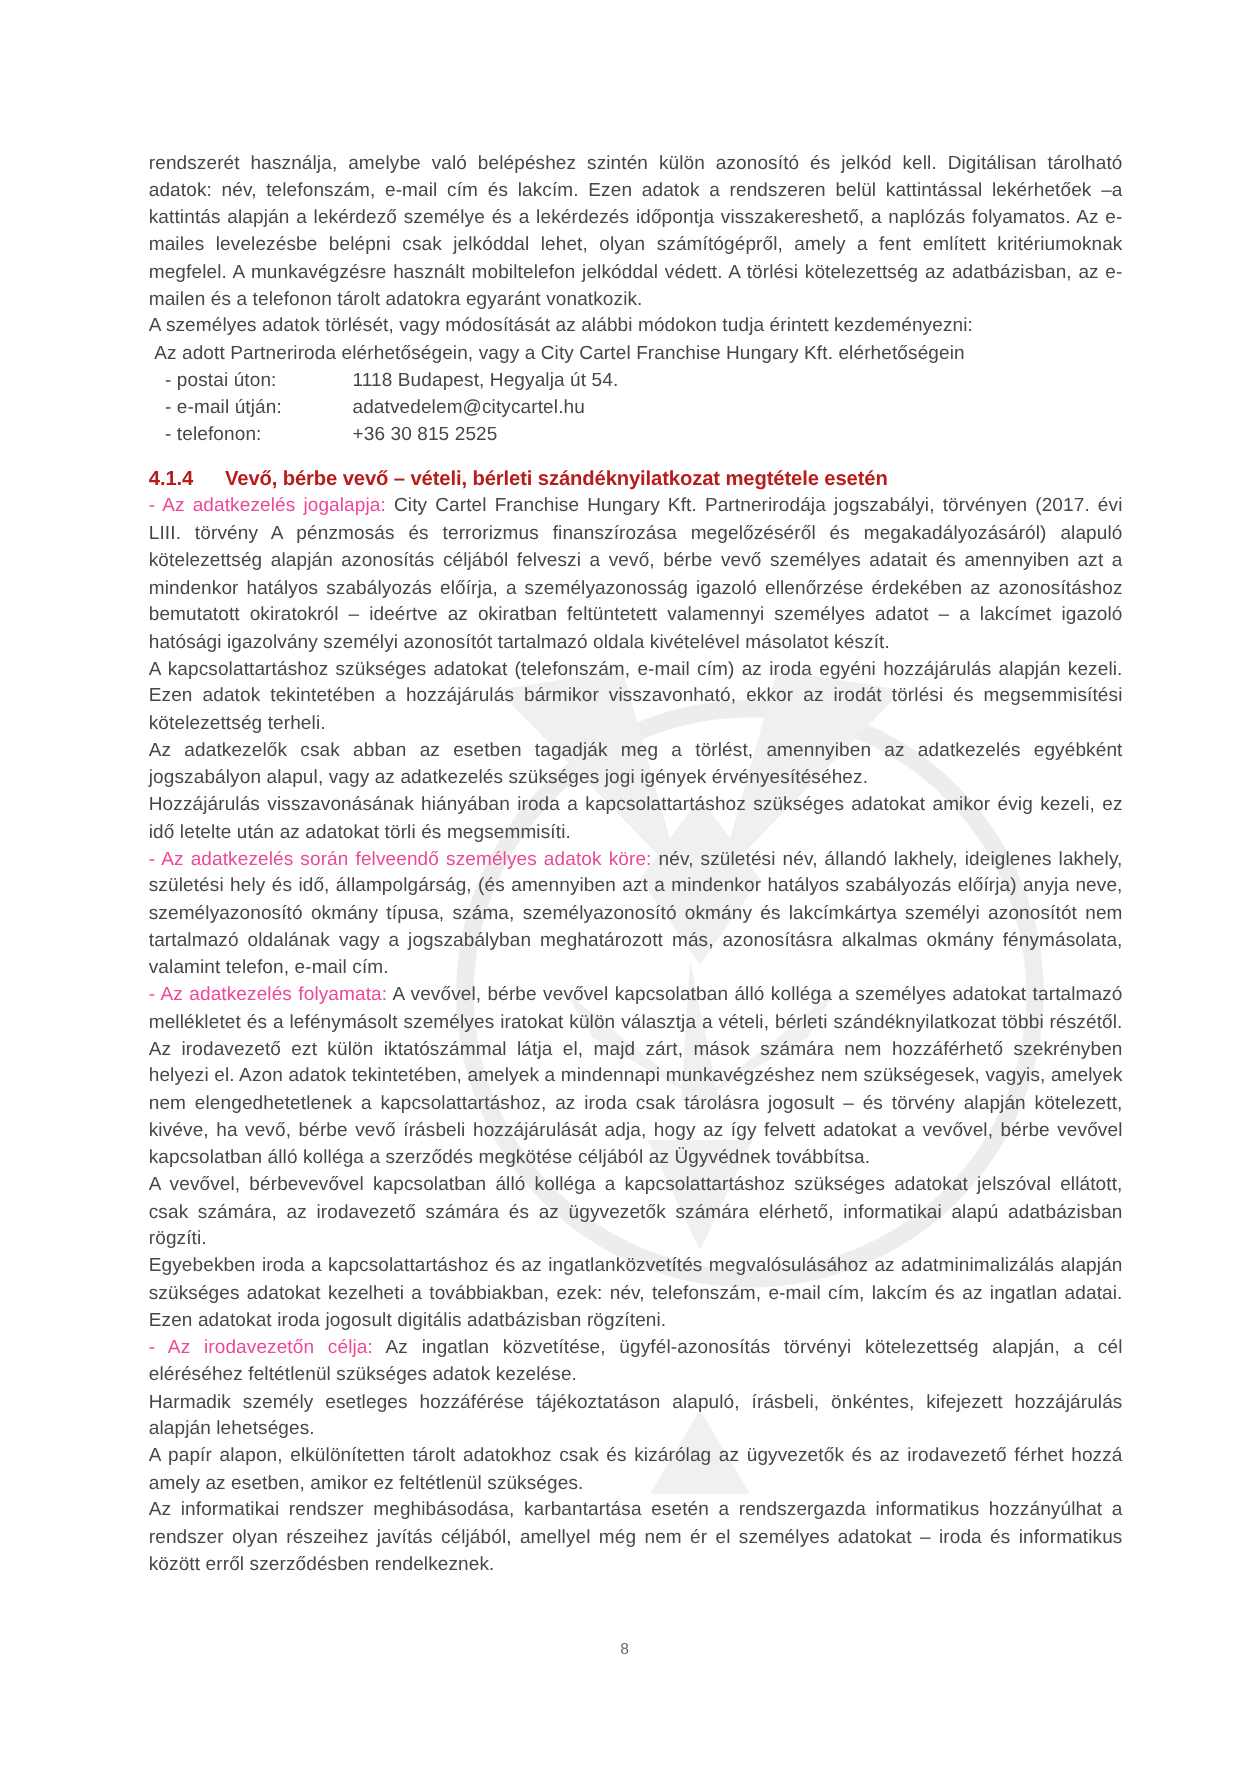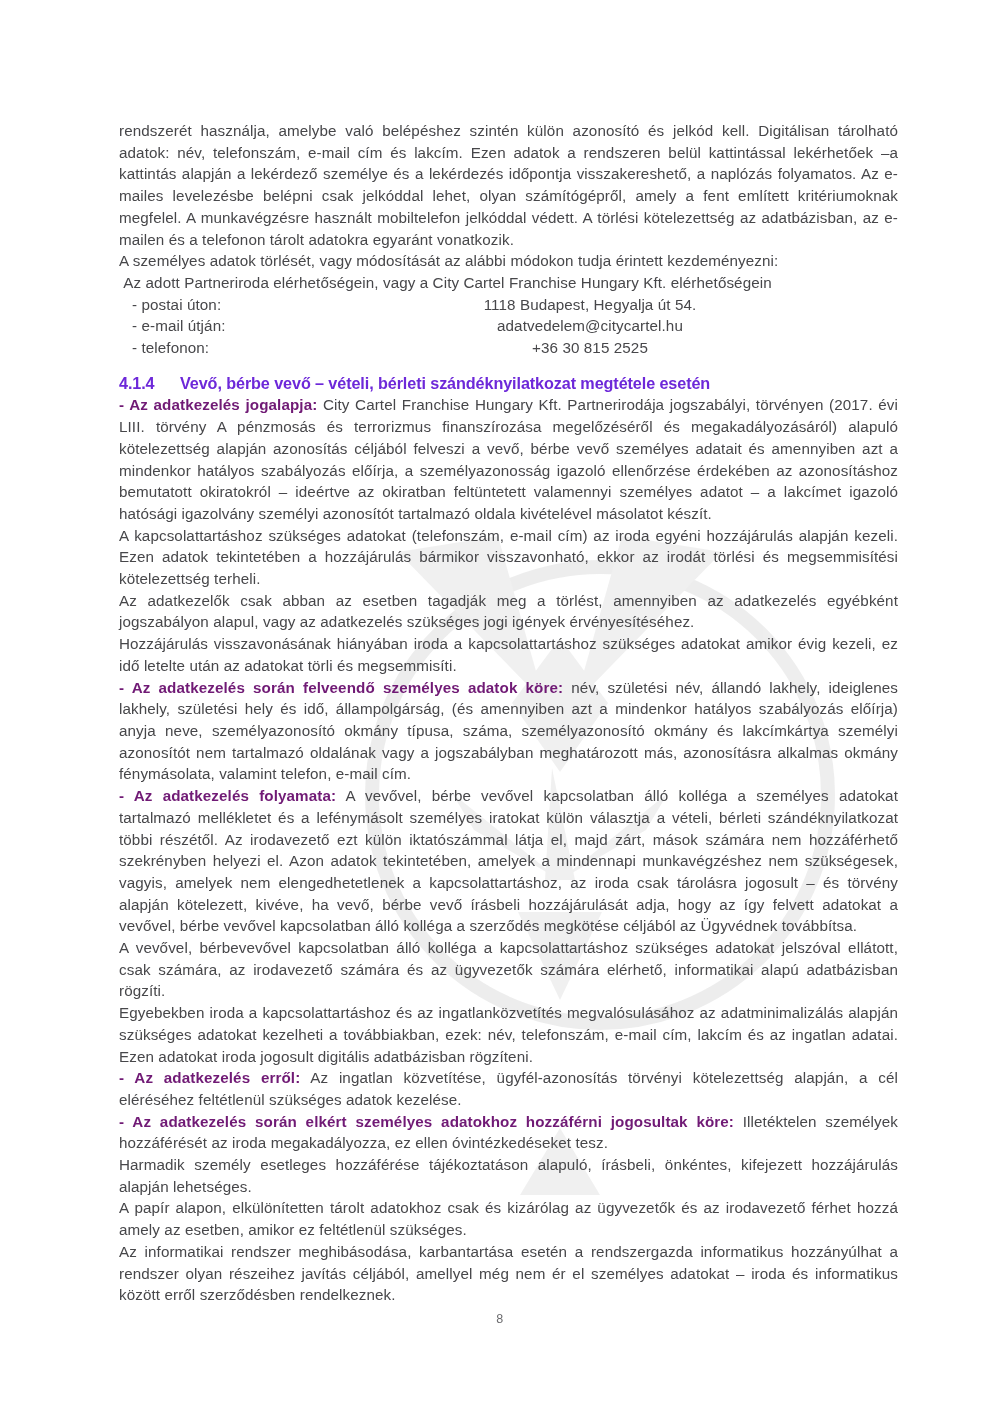--- a/index.html
+++ b/index.html
@@ -9,28 +9,28 @@
     font-family:"Liberation Sans",sans-serif;
     position:relative;
   }
   .page{position:absolute;inset:0;overflow:hidden;background:#ffffff;}
   .watermark{position:absolute;left:0;top:0;pointer-events:none;}
   .content{
     position:absolute;left:119px;top:120px;width:779px;
     color:#47474a;font-size:15.2px;line-height:21.7px;letter-spacing:.1px;
   }
   .para{margin:0;text-align:justify;}
-  .para strong{color:#701a75;font-weight:700;}
+  .para strong{color:#ec4899;font-weight:400;}
   .contact-row{display:flex;margin-left:13px;}
   .clabel{flex:0 0 150px;}
-  .cvalue{flex:1 1 auto;text-align:center;}
+  .cvalue{flex:1 1 auto;}
   .heading{
     display:flex;align-items:flex-end;
     margin:14px 0 0 0;
-    font-size:16.2px;font-weight:800;color:#6d28d9;
+    font-size:16.2px;font-weight:800;color:#b91c1c;
     letter-spacing:-.1px;line-height:21.7px;
   }
   .hnum{flex:0 0 61px;}
   .pagenum{
     position:absolute;top:1312px;left:0;width:100%;
     text-align:center;font-size:12.5px;color:#6b6b6e;letter-spacing:.5px;
   }
 </style>
 </head>
 <body>
@@ -84,22 +84,21 @@
 
     <div>
         <p class="para"><strong>- Az adatkezelés jogalapja:</strong> <span>City Cartel Franchise Hungary Kft. Partnerirodája jogszabályi, törvényen (2017. évi LIII. törvény A pénzmosás és terrorizmus finanszírozása megelőzéséről és megakadályozásáról) alapuló kötelezettség alapján azonosítás céljából felveszi a vevő, bérbe vevő személyes adatait és amennyiben azt a mindenkor hatályos szabályozás előírja, a személyazonosság igazoló ellenőrzése érdekében az azonosításhoz bemutatott okiratokról – ideértve az okiratban feltüntetett valamennyi személyes adatot – a lakcímet igazoló hatósági igazolvány személyi azonosítót tartalmazó oldala kivételével másolatot készít.</span></p>
         <p class="para"><span>A kapcsolattartáshoz szükséges adatokat (telefonszám, e-mail cím) az iroda egyéni hozzájárulás alapján kezeli. Ezen adatok tekintetében a hozzájárulás bármikor visszavonható, ekkor az irodát törlési és megsemmisítési kötelezettség terheli.</span></p>
         <p class="para"><span>Az adatkezelők csak abban az esetben tagadják meg a törlést, amennyiben az adatkezelés egyébként jogszabályon alapul, vagy az adatkezelés szükséges jogi igények érvényesítéséhez.</span></p>
         <p class="para"><span>Hozzájárulás visszavonásának hiányában iroda a kapcsolattartáshoz szükséges adatokat amikor évig kezeli, ez idő letelte után az adatokat törli és megsemmisíti.</span></p>
         <p class="para"><strong>- Az adatkezelés során felveendő személyes adatok köre:</strong> <span>név, születési név, állandó lakhely, ideiglenes lakhely, születési hely és idő, állampolgárság, (és amennyiben azt a mindenkor hatályos szabályozás előírja) anyja neve, személyazonosító okmány típusa, száma, személyazonosító okmány és lakcímkártya személyi azonosítót nem tartalmazó oldalának vagy a jogszabályban meghatározott más, azonosításra alkalmas okmány fénymásolata, valamint telefon, e-mail cím.</span></p>
         <p class="para"><strong>- Az adatkezelés folyamata:</strong> <span>A vevővel, bérbe vevővel kapcsolatban álló kolléga a személyes adatokat tartalmazó mellékletet és a lefénymásolt személyes iratokat külön választja a vételi, bérleti szándéknyilatkozat többi részétől. Az irodavezető ezt külön iktatószámmal látja el, majd zárt, mások számára nem hozzáférhető szekrényben helyezi el. Azon adatok tekintetében, amelyek a mindennapi munkavégzéshez nem szükségesek, vagyis, amelyek nem elengedhetetlenek a kapcsolattartáshoz, az iroda csak tárolásra jogosult – és törvény alapján kötelezett, kivéve, ha vevő, bérbe vevő írásbeli hozzájárulását adja, hogy az így felvett adatokat a vevővel, bérbe vevővel kapcsolatban álló kolléga a szerződés megkötése céljából az Ügyvédnek továbbítsa.</span></p>
         <p class="para"><span>A vevővel, bérbevevővel kapcsolatban álló kolléga a kapcsolattartáshoz szükséges adatokat jelszóval ellátott, csak számára, az irodavezető számára és az ügyvezetők számára elérhető, informatikai alapú adatbázisban rögzíti.</span></p>
         <p class="para"><span>Egyebekben iroda a kapcsolattartáshoz és az ingatlanközvetítés megvalósulásához az adatminimalizálás alapján szükséges adatokat kezelheti a továbbiakban, ezek: név, telefonszám, e-mail cím, lakcím és az ingatlan adatai. Ezen adatokat iroda jogosult digitális adatbázisban rögzíteni.</span></p>
-        <p class="para"><strong>- Az adatkezelés erről:</strong> <span>Az ingatlan közvetítése, ügyfél-azonosítás törvényi kötelezettség alapján, a cél eléréséhez feltétlenül szükséges adatok kezelése.</span></p>
-        <p class="para"><strong>- Az adatkezelés során elkért személyes adatokhoz hozzáférni jogosultak köre:</strong> <span>Illetéktelen személyek hozzáférését az iroda megakadályozza, ez ellen óvintézkedéseket tesz.</span></p>
+        <p class="para"><strong>- Az irodavezetőn célja:</strong> <span>Az ingatlan közvetítése, ügyfél-azonosítás törvényi kötelezettség alapján, a cél eléréséhez feltétlenül szükséges adatok kezelése.</span></p>
         <p class="para"><span>Harmadik személy esetleges hozzáférése tájékoztatáson alapuló, írásbeli, önkéntes, kifejezett hozzájárulás alapján lehetséges.</span></p>
         <p class="para"><span>A papír alapon, elkülönítetten tárolt adatokhoz csak és kizárólag az ügyvezetők és az irodavezető férhet hozzá amely az esetben, amikor ez feltétlenül szükséges.</span></p>
         <p class="para"><span>Az informatikai rendszer meghibásodása, karbantartása esetén a rendszergazda informatikus hozzányúlhat a rendszer olyan részeihez javítás céljából, amellyel még nem ér el személyes adatokat – iroda és informatikus között erről szerződésben rendelkeznek.</span></p>
       </div>
 
   </div>
 
   <div class="pagenum">8</div>
 
 </div>

